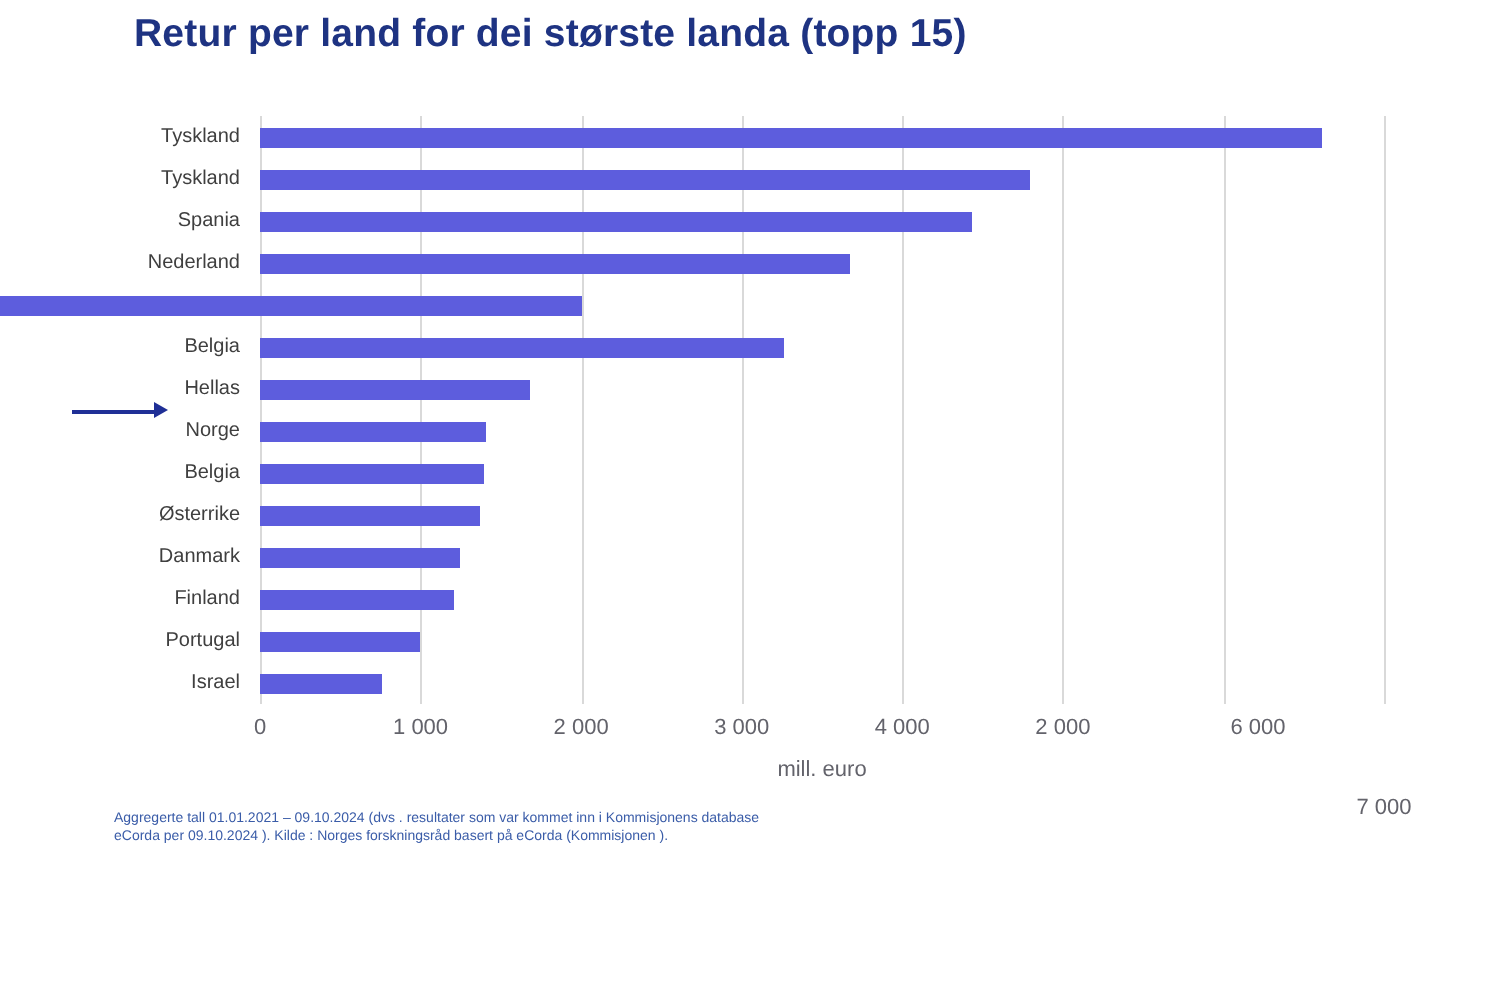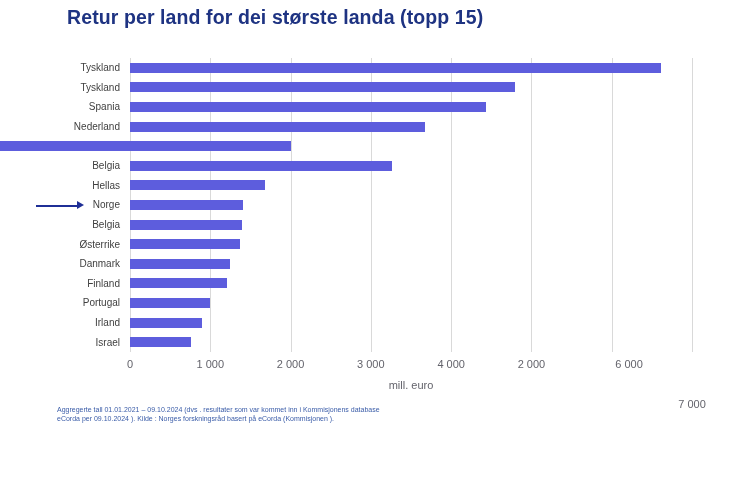--- a/index.html
+++ b/index.html
@@ -154,26 +154,20 @@
           <div class="bar" style="width: 97.1457px; background: rgb(93, 93, 221);"></div>
         </div>
       </div>
       <div class="bar-row">
         <div class="cat-label">Portugal</div>
         <div class="bar-track">
           <div class="bar" style="width: 80.2857px; background: rgb(93, 93, 221);"></div>
         </div>
       </div>
       <div class="bar-row">
-        <div class="cat-label">Irland</div>
-        <div class="bar-track">
-          <div class="bar" style="width: 72.2571px; background: rgb(93, 93, 221);"></div>
-        </div>
-      </div>
-      <div class="bar-row">
         <div class="cat-label">Israel</div>
         <div class="bar-track">
           <div class="bar" style="width: 61.0171px; background: rgb(93, 93, 221);"></div>
         </div>
       </div>
     </div>
 
   <div class="norge-arrow">
     <div class="shaft"></div>
     <div class="head"></div>

